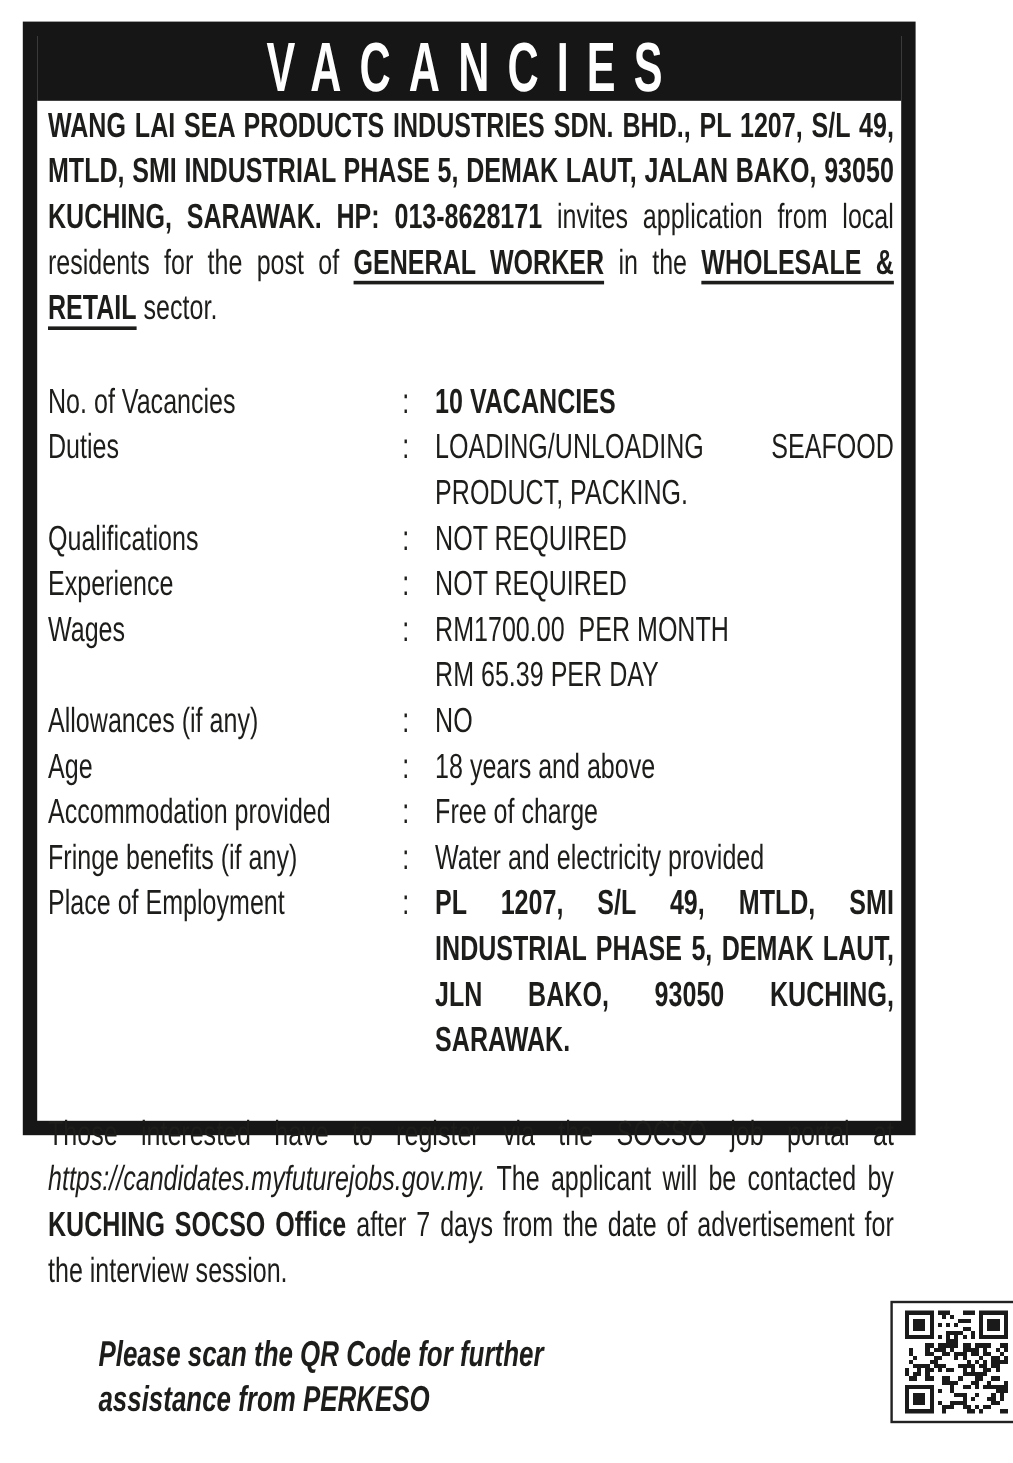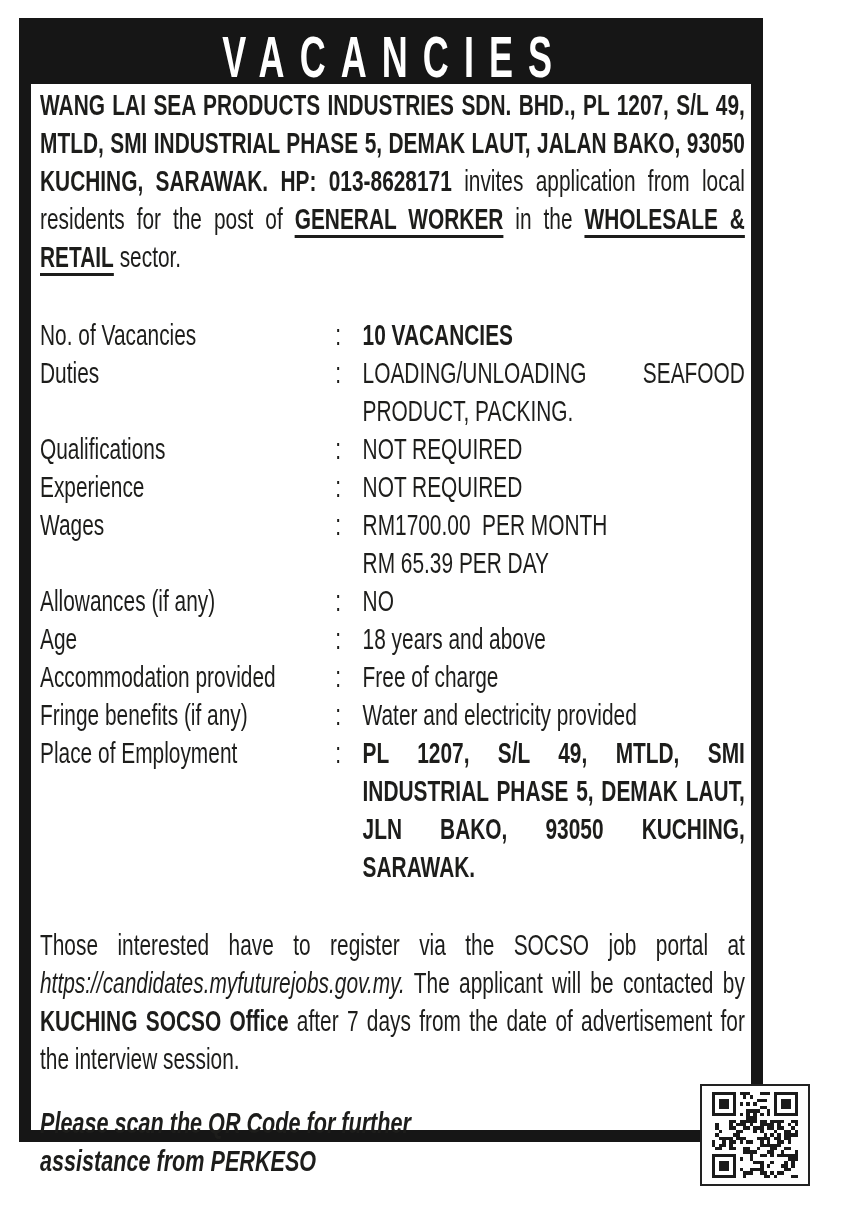--- a/index.html
+++ b/index.html
@@ -1,37 +1,37 @@
 <!DOCTYPE html>
 <html><head>
 <meta charset="utf-8">
 <style>
   html,body{margin:0;padding:0;background:#ffffff;}
   body{width:844px;height:1219px;overflow:hidden;
        font-family:"Liberation Sans","DejaVu Sans",sans-serif;color:#1d1d1b;}
-  .ad{position:absolute;left:19px;top:18px;width:744px;height:1124px;
+  .ad{position:absolute;left:19px;top:18px;width:744px;height:928px;
       box-sizing:border-box;border:12px solid #161616;background:#fff;}
   .ad-header{height:54px;background:#161616;display:flex;align-items:center;justify-content:center;overflow:hidden;}
   .ad-title{display:inline-block;color:#fff;font-weight:700;font-size:58px;line-height:54px;
             letter-spacing:0.42em;transform:scaleX(0.62);white-space:nowrap;padding-left:0.2em;}
   .ad-body{padding:2px 6px 0 9px;border-radius:15px;}
   
   .condensed{width:979px;transform:scaleX(0.72);transform-origin:0 0;}
   .intro{margin:0 0 40px 0;font-size:29px;line-height:38px;text-align:justify;}
   .closing{margin:0 0 6px 0;font-size:29px;line-height:38px;text-align:justify;}
   .seg-regular{font-weight:400;}
   .seg-bold{font-weight:700;}
   .seg-italic{font-style:italic;}
   .seg-bold-underline{font-weight:700;text-decoration:underline;
       text-decoration-thickness:3px;text-underline-offset:6px;}
   .details{display:grid;grid-template-columns:410px 38px 1fr;margin:0 0 40px 0;
            font-size:29px;line-height:38px;}
   .cell{white-space:pre-wrap;}
   .cell.value{text-align:justify;}
-  .footer{display:flex;align-items:flex-start;}
+  .footer{display:flex;align-items:flex-end;margin-left:42px;}
   .note-wrap{flex:1;overflow:visible;}
   .note{margin:20px 0 0 0;width:660px;transform:scaleX(0.72);transform-origin:0 0;
         font-size:30px;line-height:38px;font-weight:700;font-style:italic;}
   .qr-box{width:106px;height:98px;border:2px solid #222;background:#fff;
           margin:0 118px 0 0;display:flex;align-items:center;justify-content:center;flex:0 0 auto;}
   .qr-box svg{display:block;}
 </style>
 </head>
 <body>
 

